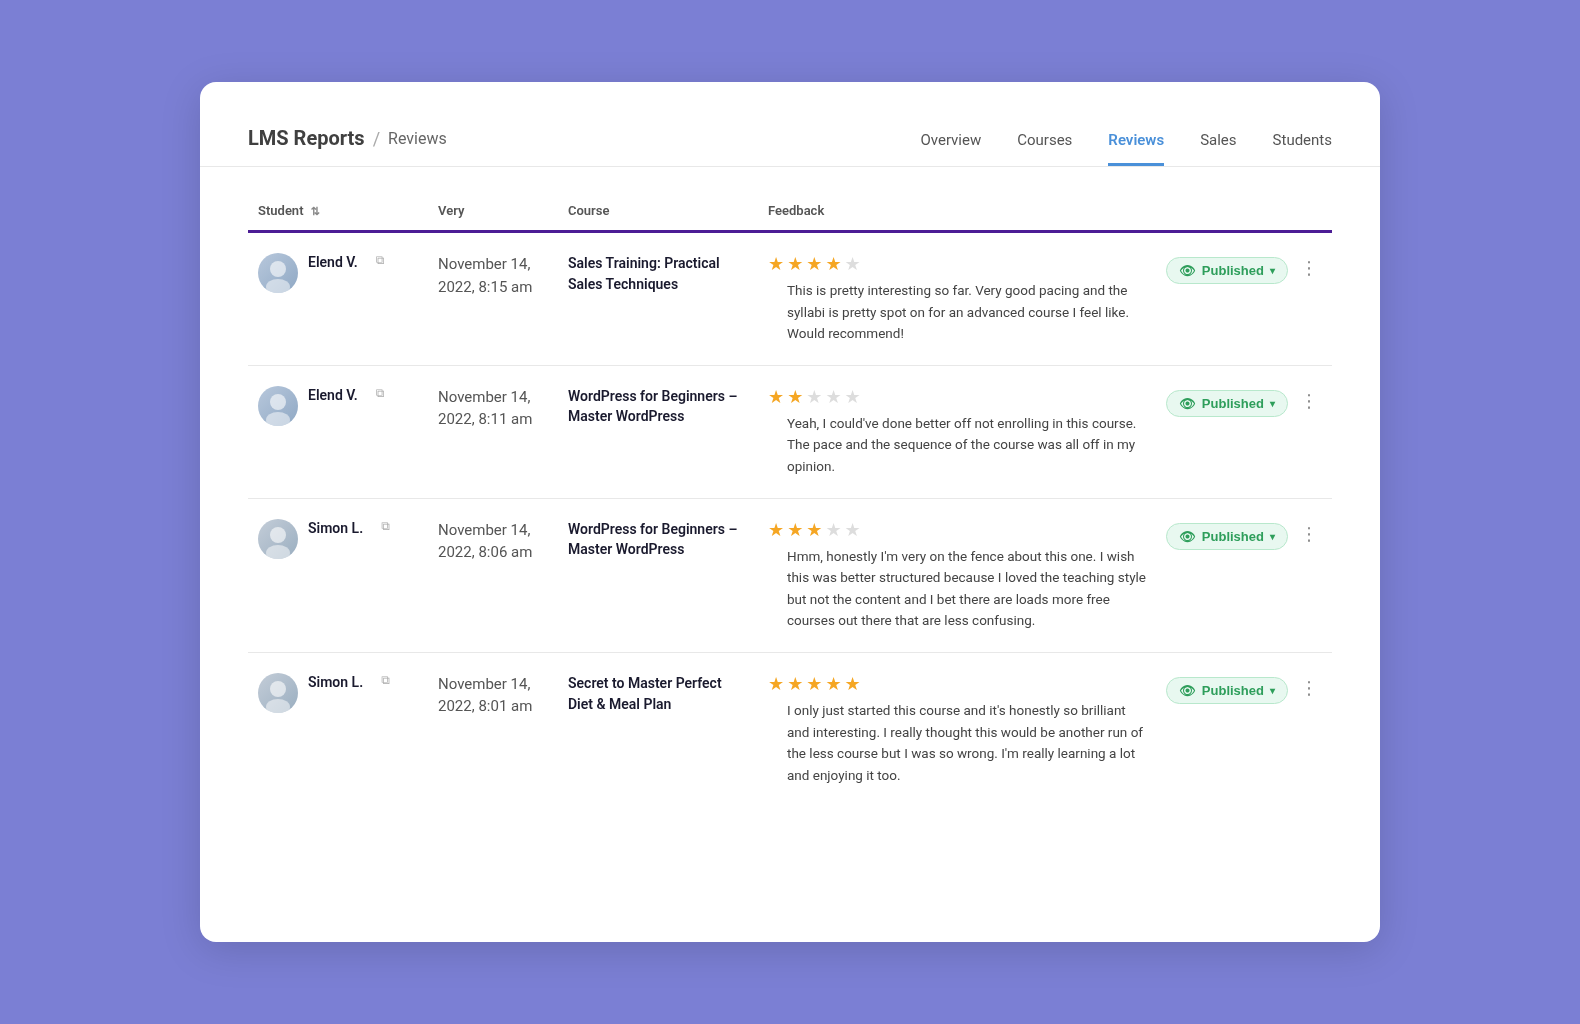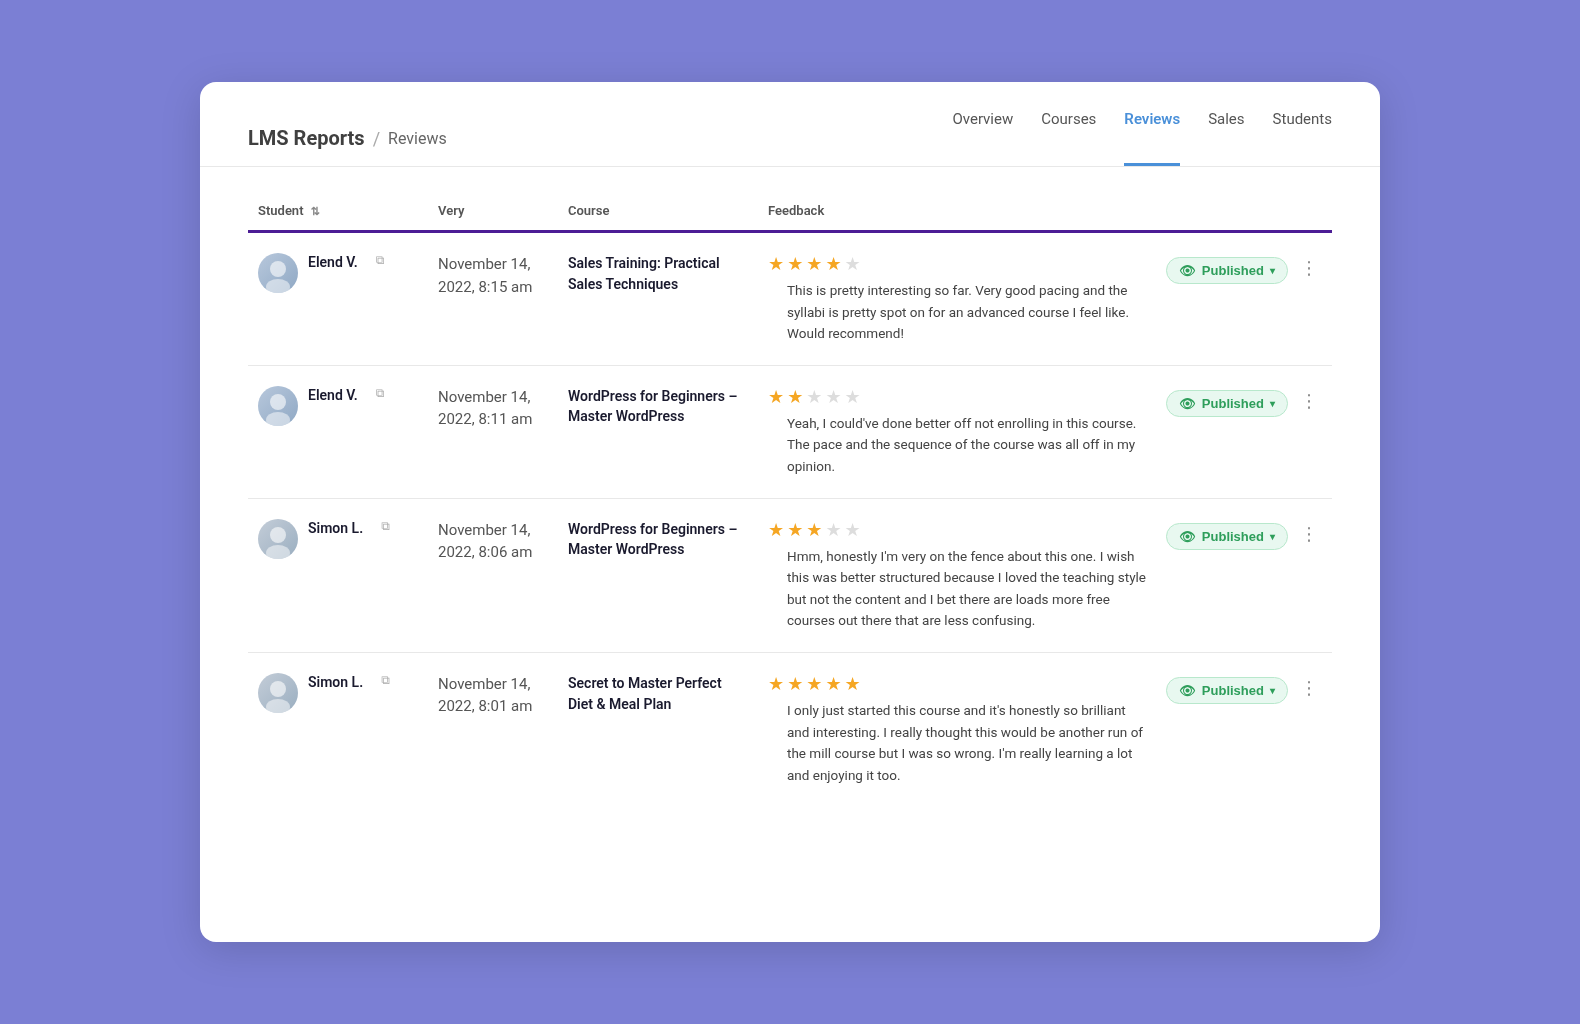--- a/index.html
+++ b/index.html
@@ -41,21 +41,22 @@
     .breadcrumb-sep {
       color: #aaa;
       font-size: 18px;
     }
     .breadcrumb-sub {
       font-size: 16px;
       color: #666;
     }
     .nav-tabs {
       display: flex;
-      gap: 28px;
+      align-items: flex-end;
+      gap: 36px;
       height: 56px;
     }
     .nav-tab {
       font-size: 15px;
       color: #555;
       cursor: pointer;
       padding-bottom: 14px;
       border-bottom: 3px solid transparent;
       text-decoration: none;
       font-weight: 400;
@@ -386,21 +387,21 @@
             <td><span class="course-name">Secret to Master Perfect Diet &amp; Meal Plan</span></td>
             <td style="min-width: 300px;">
     <div class="feedback-cell">
       <div class="stars">
                   <span class="star filled">★</span>
                   <span class="star filled">★</span>
                   <span class="star filled">★</span>
                   <span class="star filled">★</span>
                   <span class="star filled">★</span>
                 </div>
-      <p class="feedback-text">I only just started this course and it's honestly so brilliant and interesting. I really thought this would be another run of the mill course but I was so wrong. I'm really learning a lot and enjoying it too.</p>
+      <p class="feedback-text">I only just started this course and it's honestly so brilliant and interesting. I really thought this would be another run of the less course but I was so wrong. I'm really learning a lot and enjoying it too.</p>
     </div>
   </td>
             <td style="text-align: right; white-space: nowrap;">
     <div class="status-cell" style="justify-content:flex-end">
       <button class="published-badge">
         <span style="font-size:13px">👁</span>
         <span>Published</span>
         <span style="font-size:10px">▾</span>
       </button>
       <button class="more-btn">⋮</button>

